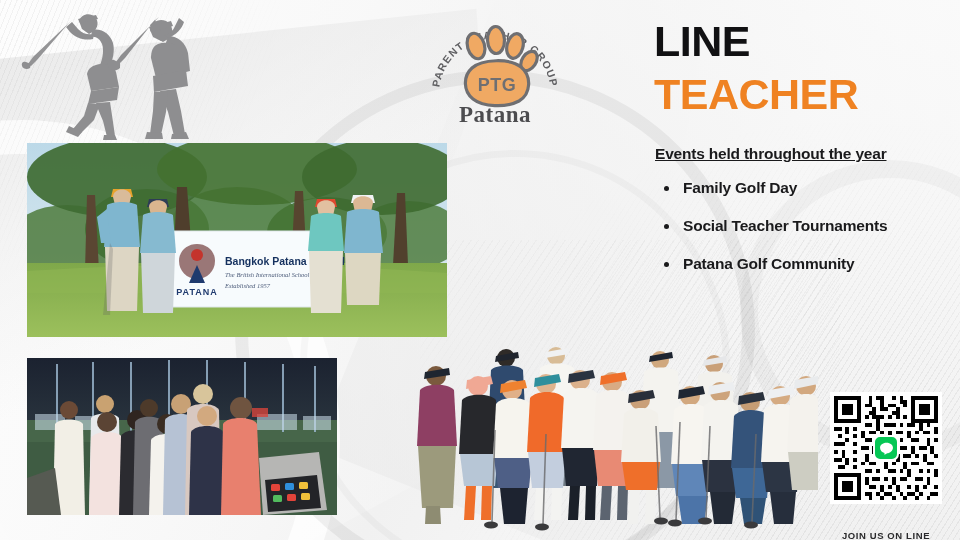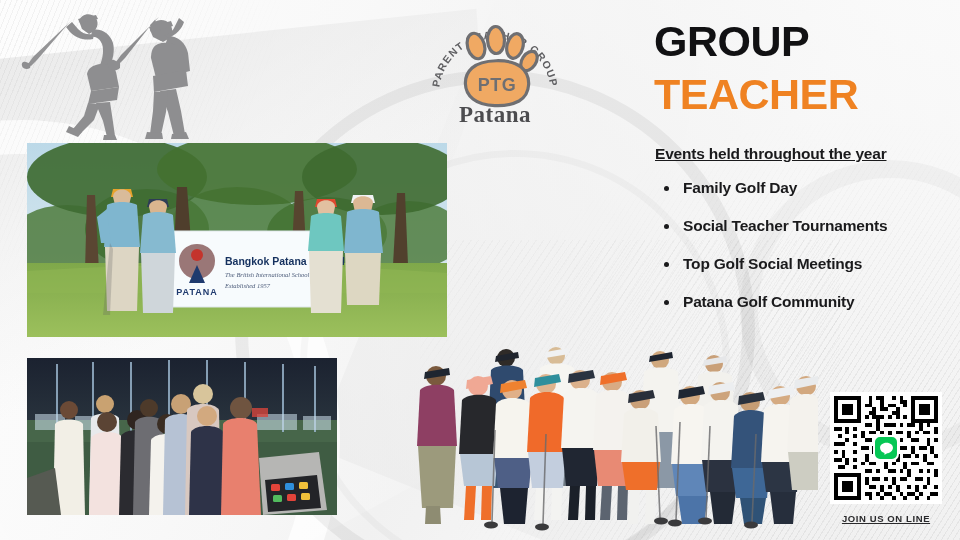--- a/index.html
+++ b/index.html
@@ -128,21 +128,21 @@
   #photo-golfcourse { left:27px; top:143px; width:420px; height:194px; }
   #photo-topgolf   { left:27px; top:358px; width:310px; height:157px; }
 
   
   .group-cutout { position:absolute; left:398px; top:338px; width:420px; height:198px; }
 
   
   .qr-block { position:absolute; left:830px; top:392px; width:112px; }
   .qr-frame { position:relative; width:112px; height:112px; background:#fff; }
   .qr-caption {
-    margin-top:9px; font-size:9.5px; font-weight:bold;
+    margin-top:26px; font-size:9.5px; font-weight:bold;
     letter-spacing:0.6px; color:#2a2a2c; text-align:center;text-decoration:underline;
   }
   .line-badge {
     position:absolute; left:50%; top:50%;
     transform:translate(-50%,-50%);
     width:26px; height:26px; border-radius:7px;
     background:#06c755;
     border:2.5px solid #fff;
     display:flex; align-items:center; justify-content:center;
   }
@@ -223,30 +223,29 @@
         </g>
 
         <path d="M48 62 C58 53 86 52 97 61 C108 70 107 88 95 95 C82 102 59 101 49 93 C39 85 39 70 48 62 Z" fill="#f0a963" stroke="#6f6f72" stroke-width="3.2"></path>
         <text x="73" y="85" text-anchor="middle" font-family="Liberation Sans, sans-serif" font-size="18" font-weight="bold" fill="#6f6f72" letter-spacing="0.5">PTG</text>
       </g>
       <text x="71" y="116" text-anchor="middle" font-family="Liberation Serif, serif" font-size="23" font-weight="bold" fill="#4c4c4f" letter-spacing="0.5">Patana</text>
     </svg>
   </div>
 
   <div class="headline">
-    <div class="l1">GROUP</div>
+    <div class="l1">LINE</div>
     <div class="l2">TEACHER</div>
   </div>
 
   <div class="events-block">
     <div class="events-head">Events held throughout the year</div>
     <ul class="events-list">
       <li>Family Golf Day</li>
       <li>Social Teacher Tournaments</li>
-      <li>Top Golf Social Meetings</li>
       <li>Patana Golf Community</li>
     </ul>
   </div>
 
   <div class="photo" id="photo-golfcourse">
     <svg viewBox="0 0 420 194" width="420" height="194" aria-hidden="true">
       <defs>
         <linearGradient id="sky1" x1="0" y1="0" x2="0" y2="1">
           <stop offset="0" stop-color="#bcd9e8"></stop>
             <stop offset="1" stop-color="#e3eef2"></stop>

